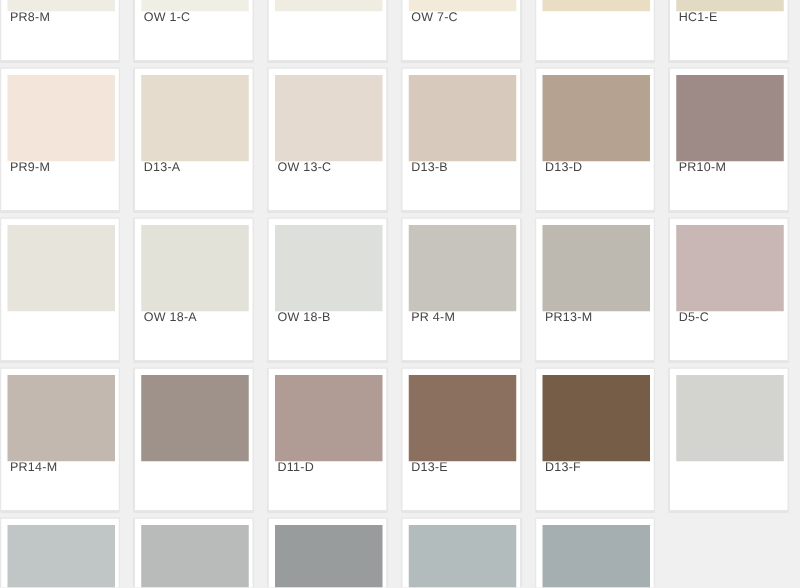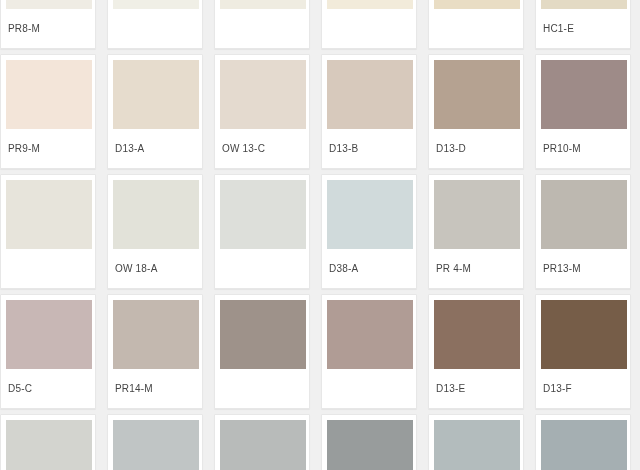--- a/index.html
+++ b/index.html
@@ -56,43 +56,44 @@
     height: 69px;
     flex: 0 0 auto;
     display: block;
   }
 
   .swatch-label {
     font-size: 10px;
     line-height: 12px;
     color: #444444;
     letter-spacing: 0.2px;
-    padding-top: 14px;
     padding-left: 2px;
     white-space: nowrap;
     font-weight: 400;
   }
 </style>
 </head>
 <body style="background: rgb(240, 240, 240);">
 
 <div class="swatch-grid-viewport">
   <div class="swatch-grid" id="swatch-grid">
       <div class="swatch-card">
         <span class="swatch-chip" style="background-color: rgb(239, 236, 228);"></span>
         <span class="swatch-label">PR8-M</span>
       </div>
       <div class="swatch-card">
         <span class="swatch-chip" style="background-color: rgb(240, 239, 230);"></span>
+        <span class="swatch-label">OW 1-C</span>
       </div>
       <div class="swatch-card">
         <span class="swatch-chip" style="background-color: rgb(239, 236, 225);"></span>
       </div>
       <div class="swatch-card">
         <span class="swatch-chip" style="background-color: rgb(242, 235, 218);"></span>
+        <span class="swatch-label">OW 7-C</span>
       </div>
       <div class="swatch-card">
         <span class="swatch-chip" style="background-color: rgb(233, 221, 196);"></span>
       </div>
       <div class="swatch-card">
         <span class="swatch-chip" style="background-color: rgb(227, 218, 196);"></span>
         <span class="swatch-label">HC1-E</span>
       </div>
       <div class="swatch-card">
         <span class="swatch-chip" style="background-color: rgb(243, 229, 217);"></span>
@@ -120,24 +121,21 @@
       </div>
       <div class="swatch-card">
         <span class="swatch-chip" style="background-color: rgb(231, 228, 219);"></span>
       </div>
       <div class="swatch-card">
         <span class="swatch-chip" style="background-color: rgb(226, 226, 217);"></span>
         <span class="swatch-label">OW 18-A</span>
       </div>
       <div class="swatch-card">
         <span class="swatch-chip" style="background-color: rgb(221, 223, 218);"></span>
-      </div>
-      <div class="swatch-card">
-        <span class="swatch-chip" style="background-color: rgb(208, 218, 219);"></span>
-        <span class="swatch-label">D38-A</span>
+        <span class="swatch-label">OW 18-B</span>
       </div>
       <div class="swatch-card">
         <span class="swatch-chip" style="background-color: rgb(199, 196, 189);"></span>
         <span class="swatch-label">PR 4-M</span>
       </div>
       <div class="swatch-card">
         <span class="swatch-chip" style="background-color: rgb(189, 184, 176);"></span>
         <span class="swatch-label">PR13-M</span>
       </div>
       <div class="swatch-card">
@@ -146,20 +144,21 @@
       </div>
       <div class="swatch-card">
         <span class="swatch-chip" style="background-color: rgb(195, 184, 175);"></span>
         <span class="swatch-label">PR14-M</span>
       </div>
       <div class="swatch-card">
         <span class="swatch-chip" style="background-color: rgb(158, 146, 138);"></span>
       </div>
       <div class="swatch-card">
         <span class="swatch-chip" style="background-color: rgb(176, 156, 149);"></span>
+        <span class="swatch-label">D11-D</span>
       </div>
       <div class="swatch-card">
         <span class="swatch-chip" style="background-color: rgb(139, 112, 96);"></span>
         <span class="swatch-label">D13-E</span>
       </div>
       <div class="swatch-card">
         <span class="swatch-chip" style="background-color: rgb(118, 93, 72);"></span>
         <span class="swatch-label">D13-F</span>
       </div>
       <div class="swatch-card">

